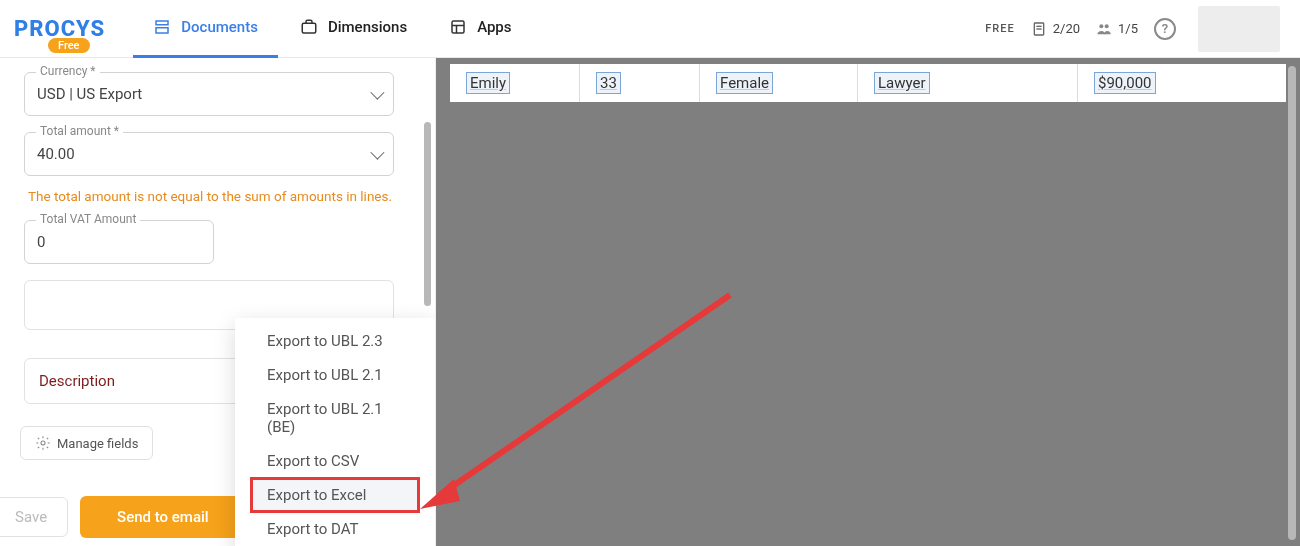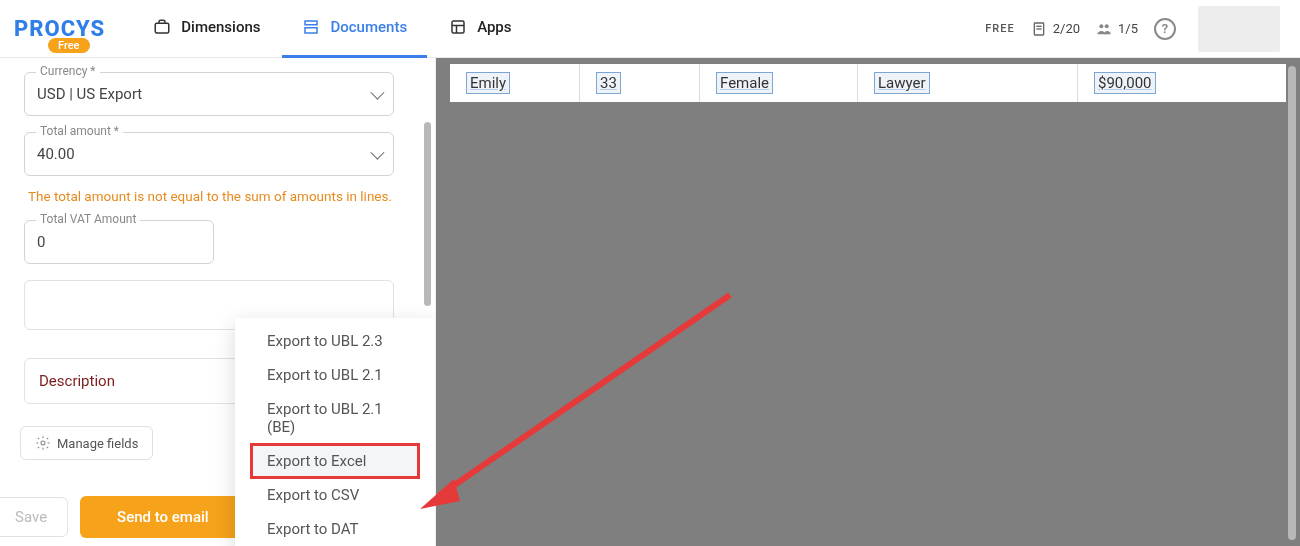--- a/index.html
+++ b/index.html
@@ -61,33 +61,33 @@
 </style>
 </head>
 <body>
 
 <div class="topbar">
   <div class="logo-wrap">
     <div class="logo">PROCYS</div>
     <div class="free-badge">Free</div>
   </div>
   <div class="nav">
+    <div class="nav-item active">
+      <svg class="nav-icon" viewBox="0 0 24 24" fill="none" stroke="#3a7fe8" stroke-width="2">
+          <rect x="4" y="4" width="16" height="5"></rect>
+          <rect x="4" y="13" width="16" height="7"></rect>
+        </svg>
+      <span>Documents</span>
+    </div>
     <div class="nav-item">
       <svg class="nav-icon" viewBox="0 0 24 24" fill="none" stroke="#333" stroke-width="2">
           <rect x="3" y="7" width="18" height="13" rx="2"></rect>
           <path d="M8 7V5a2 2 0 0 1 2-2h4a2 2 0 0 1 2 2v2"></path>
         </svg>
       <span>Dimensions</span>
-    </div>
-    <div class="nav-item active">
-      <svg class="nav-icon" viewBox="0 0 24 24" fill="none" stroke="#3a7fe8" stroke-width="2">
-          <rect x="4" y="4" width="16" height="5"></rect>
-          <rect x="4" y="13" width="16" height="7"></rect>
-        </svg>
-      <span>Documents</span>
     </div>
     <div class="nav-item">
       <svg class="nav-icon" viewBox="0 0 24 24" fill="none" stroke="#333" stroke-width="2">
           <rect x="4" y="4" width="16" height="16" rx="2"></rect>
           <line x1="4" y1="10" x2="20" y2="10"></line>
           <line x1="10" y1="10" x2="10" y2="20"></line>
         </svg>
       <span>Apps</span>
     </div>
   </div>
@@ -163,22 +163,22 @@
       <button class="export-btn">
         <span>Export</span>
         <span class="chev-w"></span>
       </button>
     </div>
 
     <div class="export-menu">
       <div class="export-item">Export to UBL 2.3</div>
       <div class="export-item">Export to UBL 2.1</div>
       <div class="export-item">Export to UBL 2.1 (BE)</div>
+      <div class="export-item">Export to CSV</div>
       <div class="export-item hl">Export to Excel</div>
-      <div class="export-item">Export to CSV</div>
       <div class="export-item">Export to DAT</div>
     </div>
   </div>
 
   <div class="right-panel">
     <div class="rt-scroll"></div>
     <div class="table-row">
       <div class="cell c1">
           <span class="boxed">Emily</span>
         </div>

